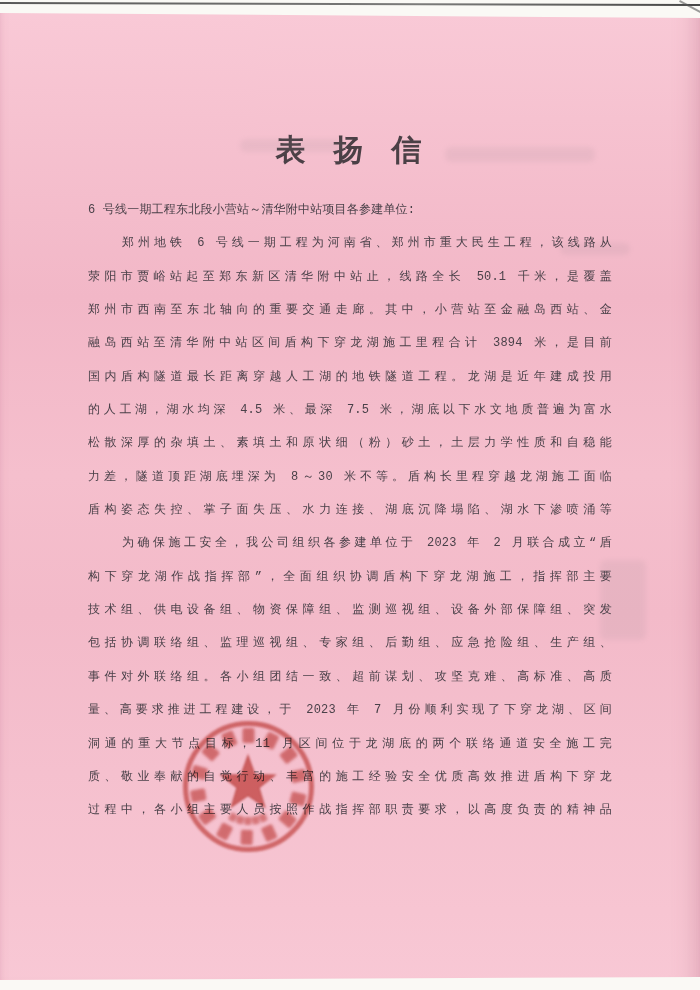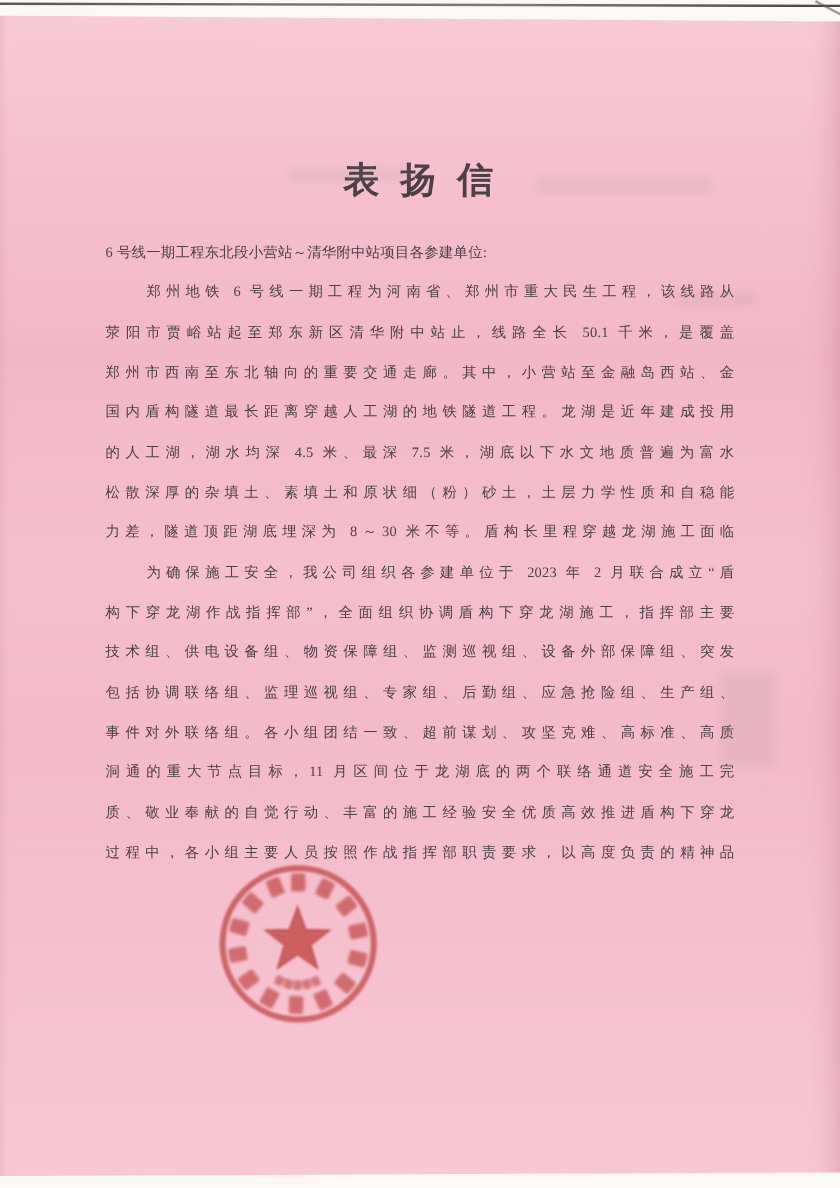--- a/index.html
+++ b/index.html
@@ -2,21 +2,21 @@
 <html><head>
 <meta charset="utf-8">
 <style>
   html, body {
     margin: 0; padding: 0;
     width: 700px; height: 990px;
     overflow: hidden;
     background: #faf9f5;
     font-family: "Liberation Serif", "DejaVu Serif", serif;
   }
-  .scan-frame { position: relative; width: 700px; height: 698px; }
+  .scan-frame { position: relative; width: 700px; height: 698px; font-family: Liberation Mono, monospace; }
 
   .top-scan-line {
     position: absolute; left: 0; top: 3px; width: 700px; height: 2px;
     background: linear-gradient(90deg, rgba(60,60,60,.85) 0%, rgba(70,70,70,.7) 60%, rgba(50,50,50,.9) 100%);
     transform: rotate(0.15deg);
   }
   .corner-line {
     position: absolute; right: -4px; top: 6px; width: 26px; height: 2px;
     background: rgba(90,90,90,.6); transform: rotate(28deg);
   }
@@ -81,30 +81,33 @@
     <div class="smudge" style="left:445px; top:147px; width:150px; height:15px;"></div>
     <div class="smudge" style="left:560px; top:243px; width:70px; height:12px;"></div>
     <div class="smudge" style="left:600px; top:560px; width:46px; height:80px;"></div>
 
     <div class="content">
       <div class="line left">6 号线一期工程东北段小营站～清华附中站项目各参建单位:</div>
 
       <div class="line indent">郑州地铁 6 号线一期工程为河南省、郑州市重大民生工程，该线路从</div>
       <div class="line">荥阳市贾峪站起至郑东新区清华附中站止，线路全长 50.1 千米，是覆盖</div>
       <div class="line">郑州市西南至东北轴向的重要交通走廊。其中，小营站至金融岛西站、金</div>
+      <div class="line">融岛西站至清华附中站区间盾构下穿龙湖施工里程合计 3894 米，是目前</div>
       <div class="line">国内盾构隧道最长距离穿越人工湖的地铁隧道工程。龙湖是近年建成投用</div>
       <div class="line">的人工湖，湖水均深 4.5 米、最深 7.5 米，湖底以下水文地质普遍为富水</div>
       <div class="line">松散深厚的杂填土、素填土和原状细（粉）砂土，土层力学性质和自稳能</div>
       <div class="line">力差，隧道顶距湖底埋深为 8～30 米不等。盾构长里程穿越龙湖施工面临</div>
+      <div class="line">盾构姿态失控、掌子面失压、水力连接、湖底沉降塌陷、湖水下渗喷涌等</div>
 
       <div class="line indent">为确保施工安全，我公司组织各参建单位于 2023 年 2 月联合成立“盾</div>
       <div class="line">构下穿龙湖作战指挥部”，全面组织协调盾构下穿龙湖施工，指挥部主要</div>
       <div class="line">技术组、供电设备组、物资保障组、监测巡视组、设备外部保障组、突发</div>
       <div class="line">包括协调联络组、监理巡视组、专家组、后勤组、应急抢险组、生产组、</div>
       <div class="line">事件对外联络组。各小组团结一致、超前谋划、攻坚克难、高标准、高质</div>
+      <div class="line">量、高要求推进工程建设，于 2023 年 7 月份顺利实现了下穿龙湖、区间</div>
       <div class="line">洞通的重大节点目标，11 月区间位于龙湖底的两个联络通道安全施工完</div>
       <div class="line">质、敬业奉献的自觉行动、丰富的施工经验安全优质高效推进盾构下穿龙</div>
       <div class="line">过程中，各小组主要人员按照作战指挥部职责要求，以高度负责的精神品</div>
     </div>
 
     <svg class="seal" viewBox="0 0 145 145">
       <defs>
         <filter id="b1" x="-20%" y="-20%" width="140%" height="140%">
             <feGaussianBlur stdDeviation="0.8"></feGaussianBlur>
           </filter>

